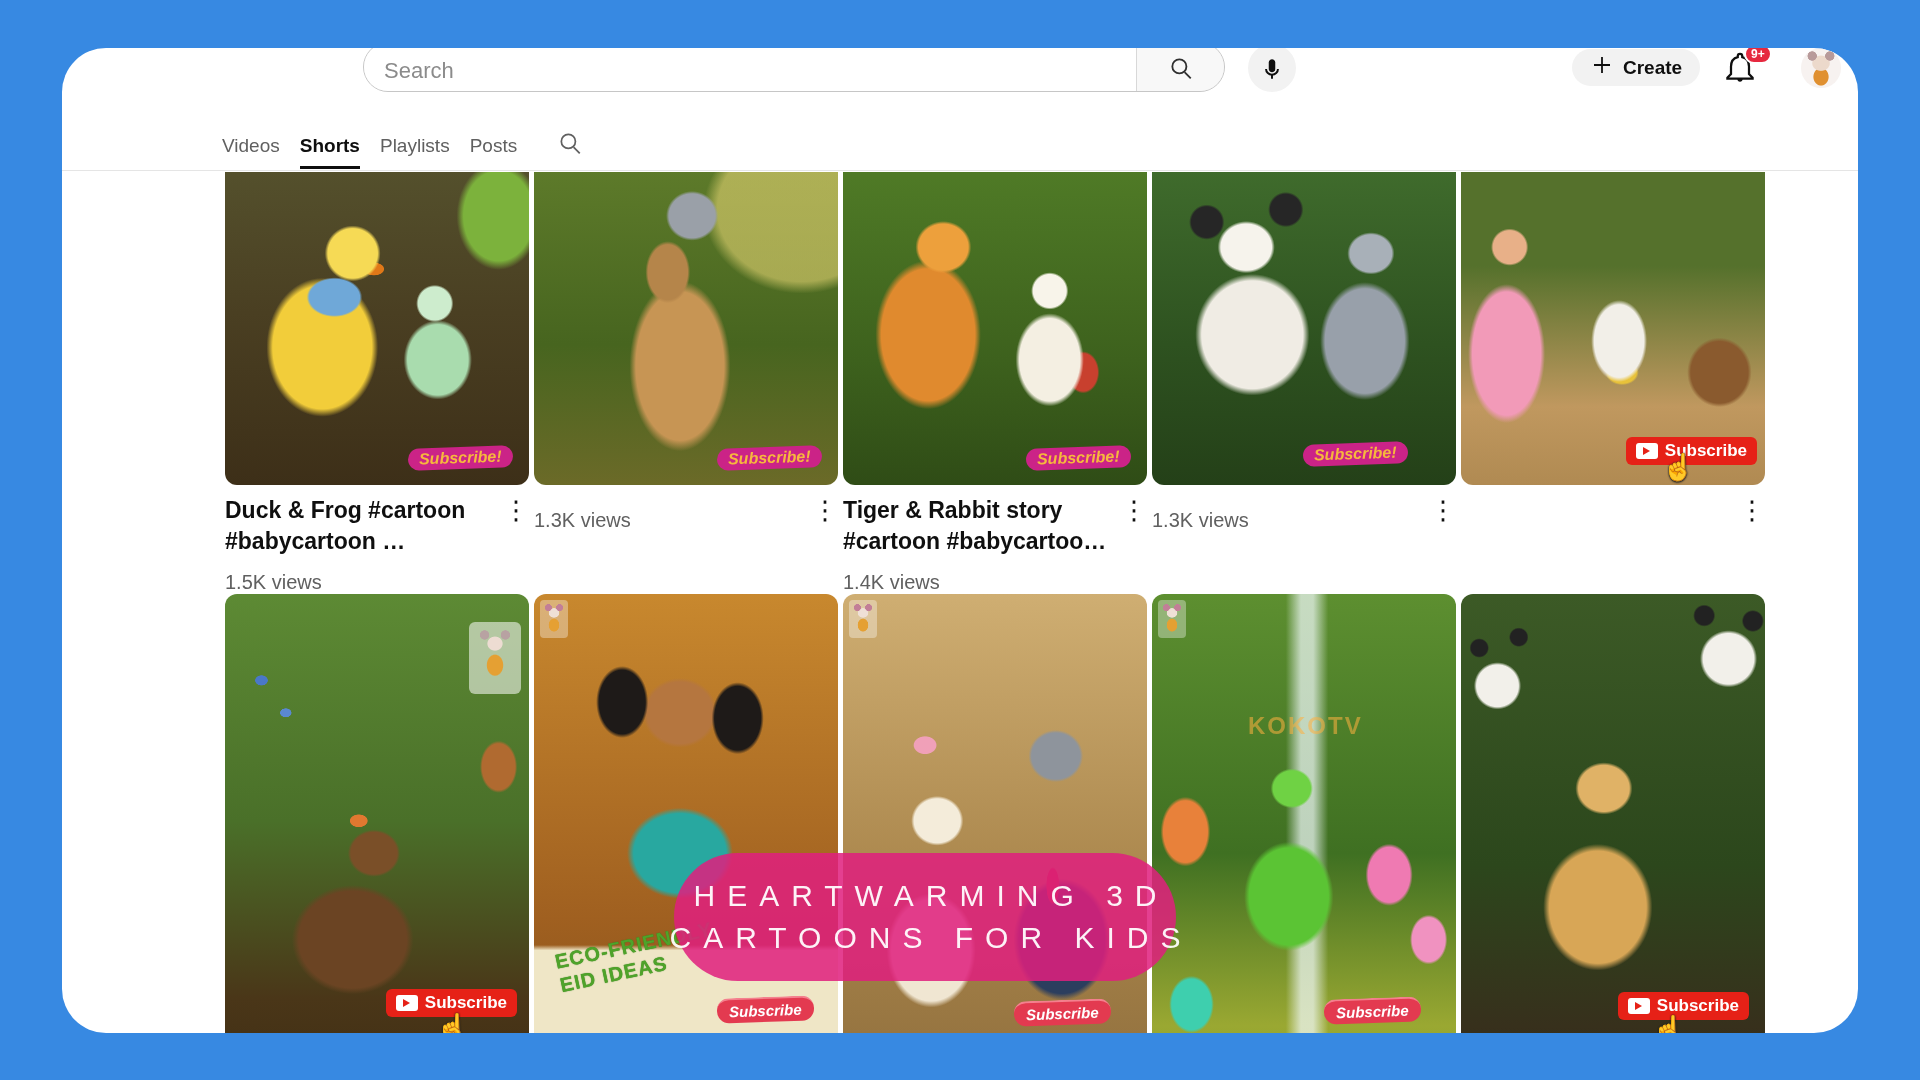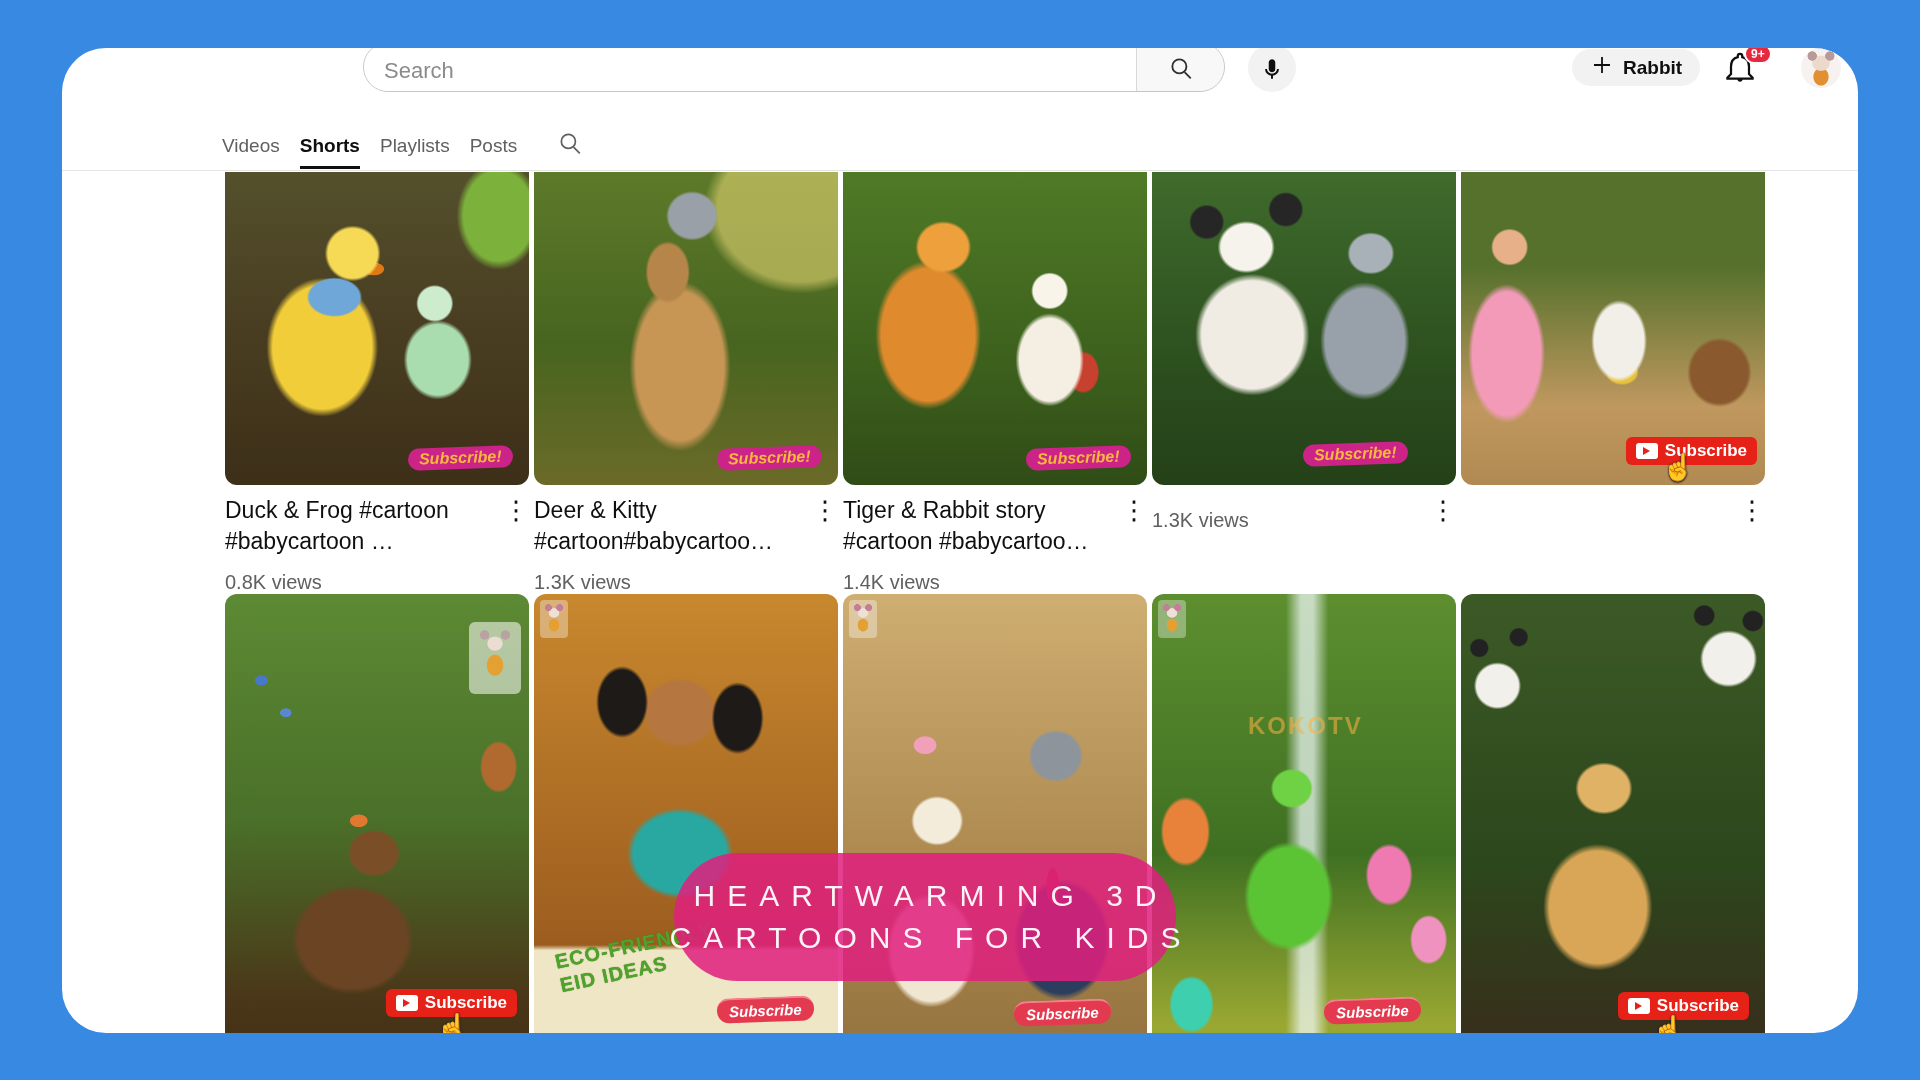--- a/index.html
+++ b/index.html
@@ -45,21 +45,21 @@
 
   
   .grid{position:absolute;left:163px;top:124px;width:1540px;display:grid;
     grid-template-columns:repeat(5,304px);column-gap:5px;}
   .cell{width:304px;}
   .thumb{position:relative;width:304px;overflow:hidden;background:#444;}
   .r1 .thumb{height:313px;border-radius:0 0 12px 12px;}
   .r2 .thumb{height:540px;border-radius:12px;}
   .meta{display:flex;padding-top:10px;}
   .txt{width:272px;}
-  .title{margin:0;font-size:23px;line-height:31px;font-weight:400;color:#0f0f0f;}
+  .title{margin:0;font-size:23px;line-height:31px;font-weight:700;color:#0f0f0f;}
   .views{margin-top:14px;font-size:20px;color:#606060;}
   .kebab{margin-left:auto;font-size:26px;color:#0f0f0f;line-height:1;padding-top:2px;cursor:pointer;}
 
   
   .badge-pink{position:absolute;right:16px;bottom:16px;background:#CB2387;color:#F6B83D;
     font-size:16px;font-weight:bold;font-style:italic;padding:2px 11px;border-radius:13px;
     transform:rotate(-2deg);white-space:nowrap;}
   .badge-red{position:absolute;display:flex;align-items:center;gap:7px;background:#E62117;
     color:#fff;font-size:17px;font-weight:bold;padding:4px 10px;border-radius:6px;white-space:nowrap;}
   .play{width:22px;height:16px;background:#fff;border-radius:3px;display:flex;
@@ -206,21 +206,21 @@
     </span>
   </button>
 
   <button class="create">
     <span>
       <svg width="24" height="24" viewBox="0 0 24 24" stroke="#0f0f0f" stroke-width="1.8" fill="none">
         <line x1="12" y1="4" x2="12" y2="20"></line>
           <line x1="4" y1="12" x2="20" y2="12"></line>
       </svg>
     </span>
-    <span>Rabbit</span>
+    <span>Create</span>
   </button>
 
   <div class="bell">
     <span>
       <svg width="36" height="36" viewBox="0 0 24 24" fill="none" stroke="#0f0f0f" stroke-width="1.5">
         <path d="M12 21.2c1 0 1.8-.8 1.8-1.8h-3.6c0 1 .8 1.8 1.8 1.8z" fill="#0f0f0f" stroke="none"></path>
         <path d="M18 16v-5c0-3.1-1.6-5.6-4.5-6.3V4a1.5 1.5 0 0 0-3 0v.7C7.6 5.4 6 7.9 6 11v5l-2.4 2.4v.6h16.8v-.6L18 16z"></path>
       </svg>
     </span>
     <span class="nbadge">9+</span>
@@ -244,33 +244,32 @@
 
   <div class="grid">
 
     <div class="cell r1">
       <div class="thumb t1">
         <span class="badge-pink">Subscribe!</span>
       </div>
       <div class="meta">
         <div class="txt">
           <h3 class="title">Duck &amp; Frog #cartoon #babycartoon …</h3>
-          <div class="views">0.8K views</div>
+          <div class="views">1.5K views</div>
         </div>
         <div class="kebab">⋮</div>
       </div>
     </div>
 
     <div class="cell r1">
       <div class="thumb t2">
         <span class="badge-pink">Subscribe!</span>
       </div>
       <div class="meta">
         <div class="txt">
-          <h3 class="title">Deer &amp; Kitty #cartoon#babycartoo…</h3>
           <div class="views">1.3K views</div>
         </div>
         <div class="kebab">⋮</div>
       </div>
     </div>
 
     <div class="cell r1">
       <div class="thumb t3">
         <span class="badge-pink">Subscribe!</span>
       </div>

